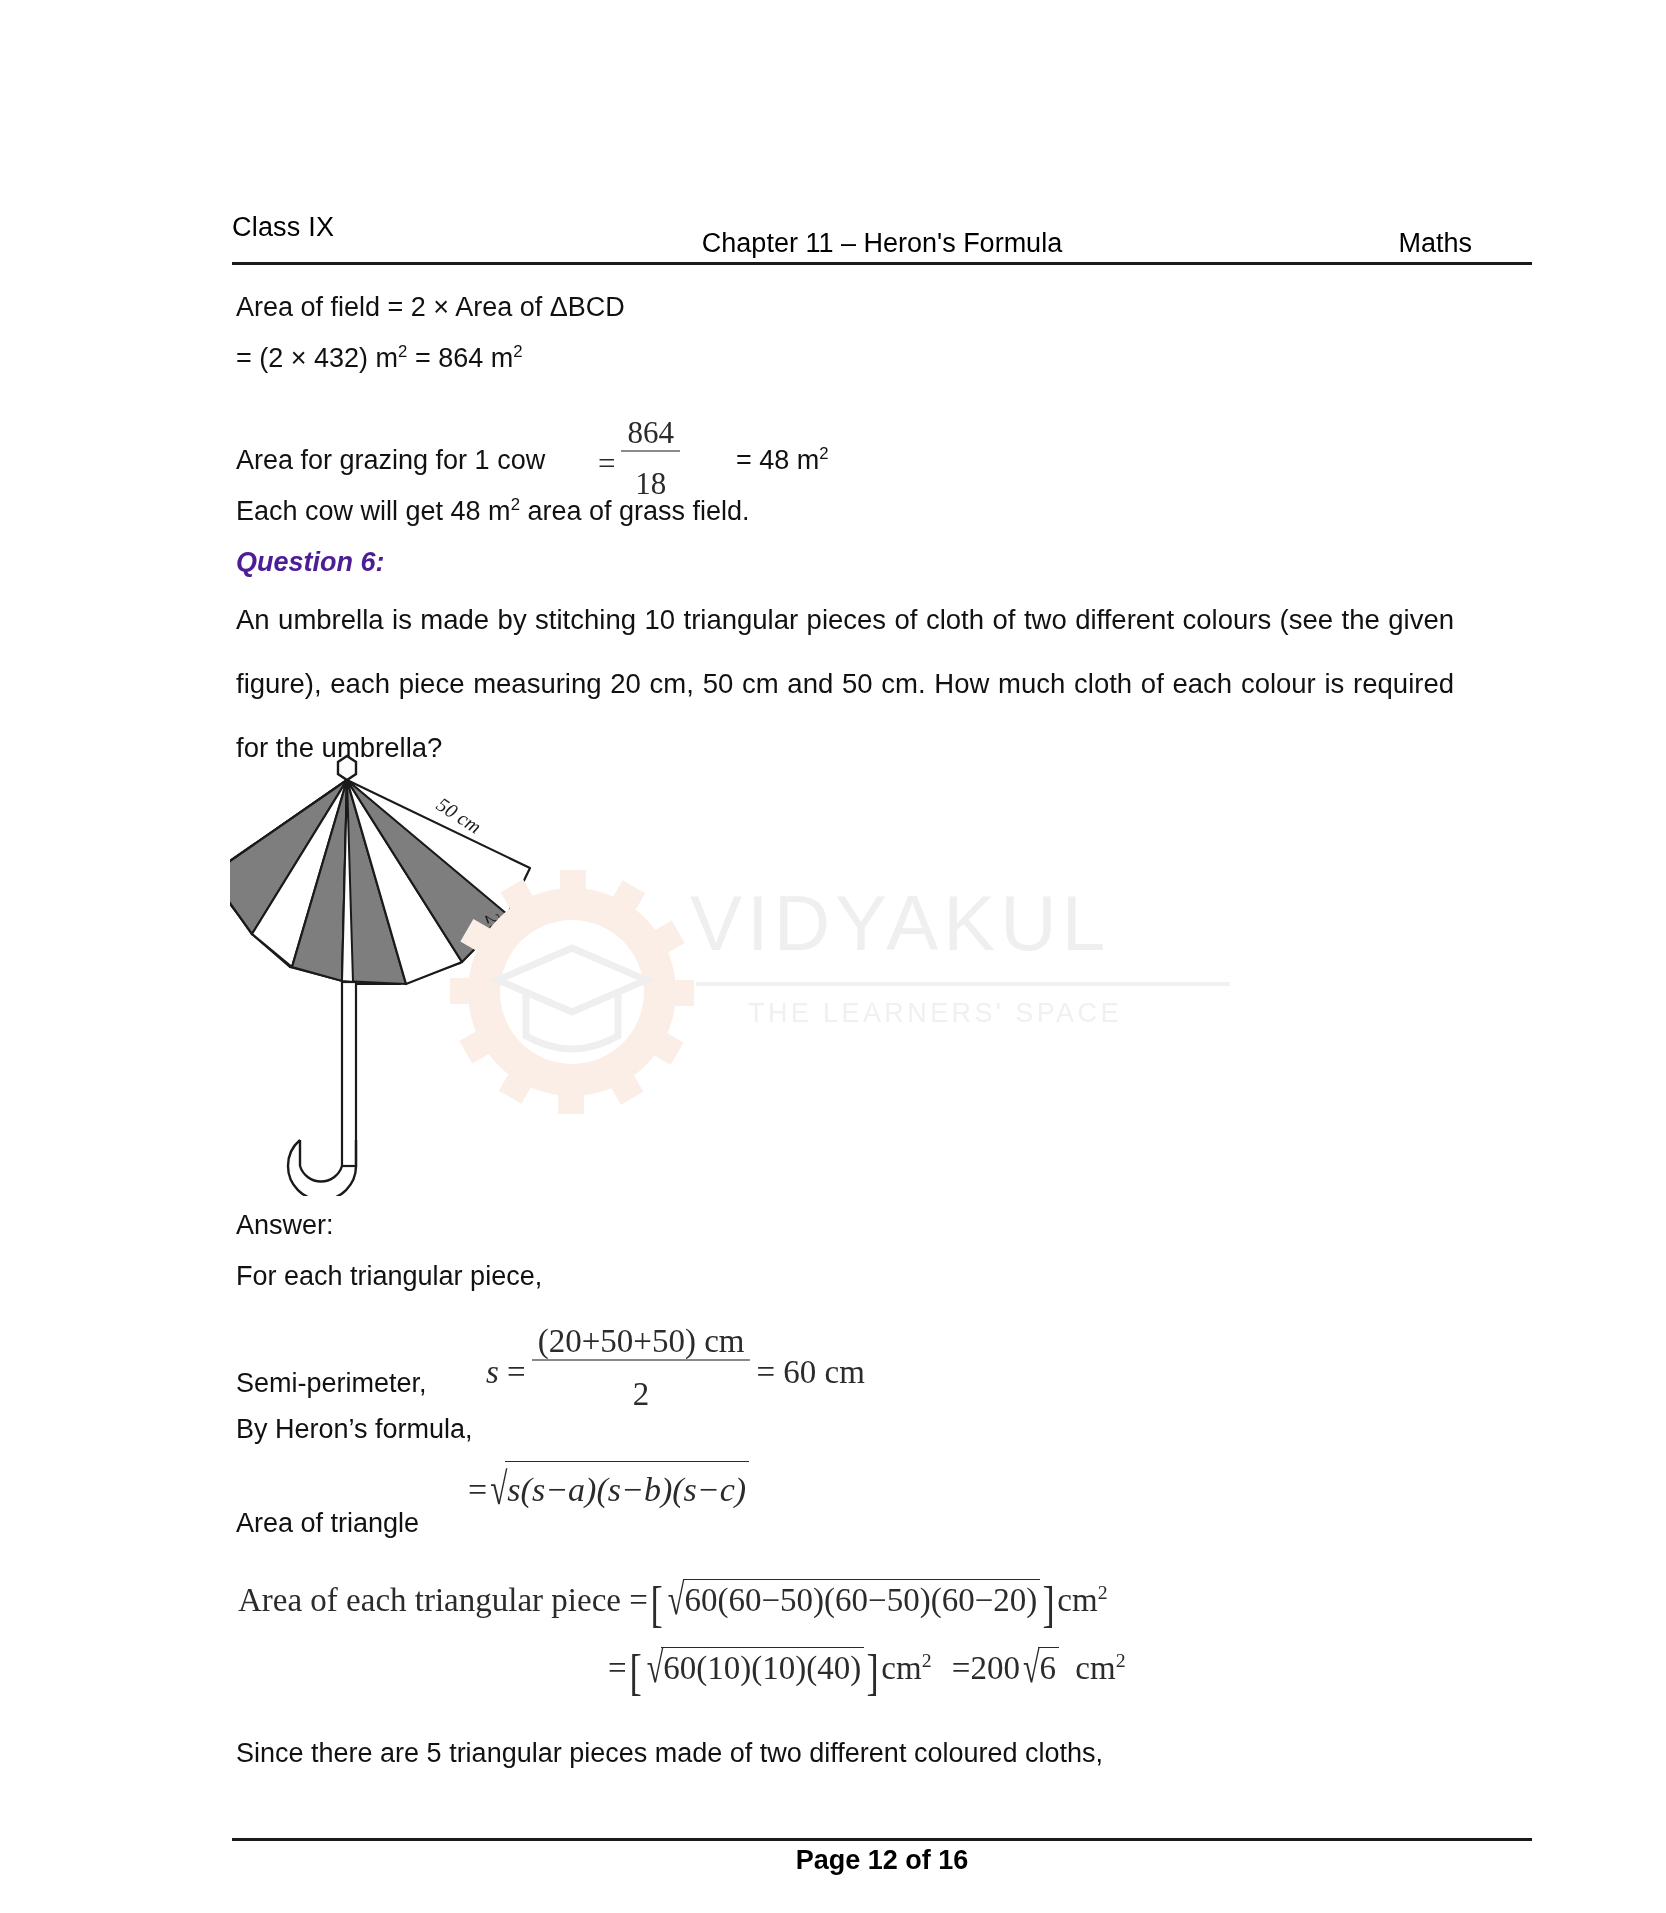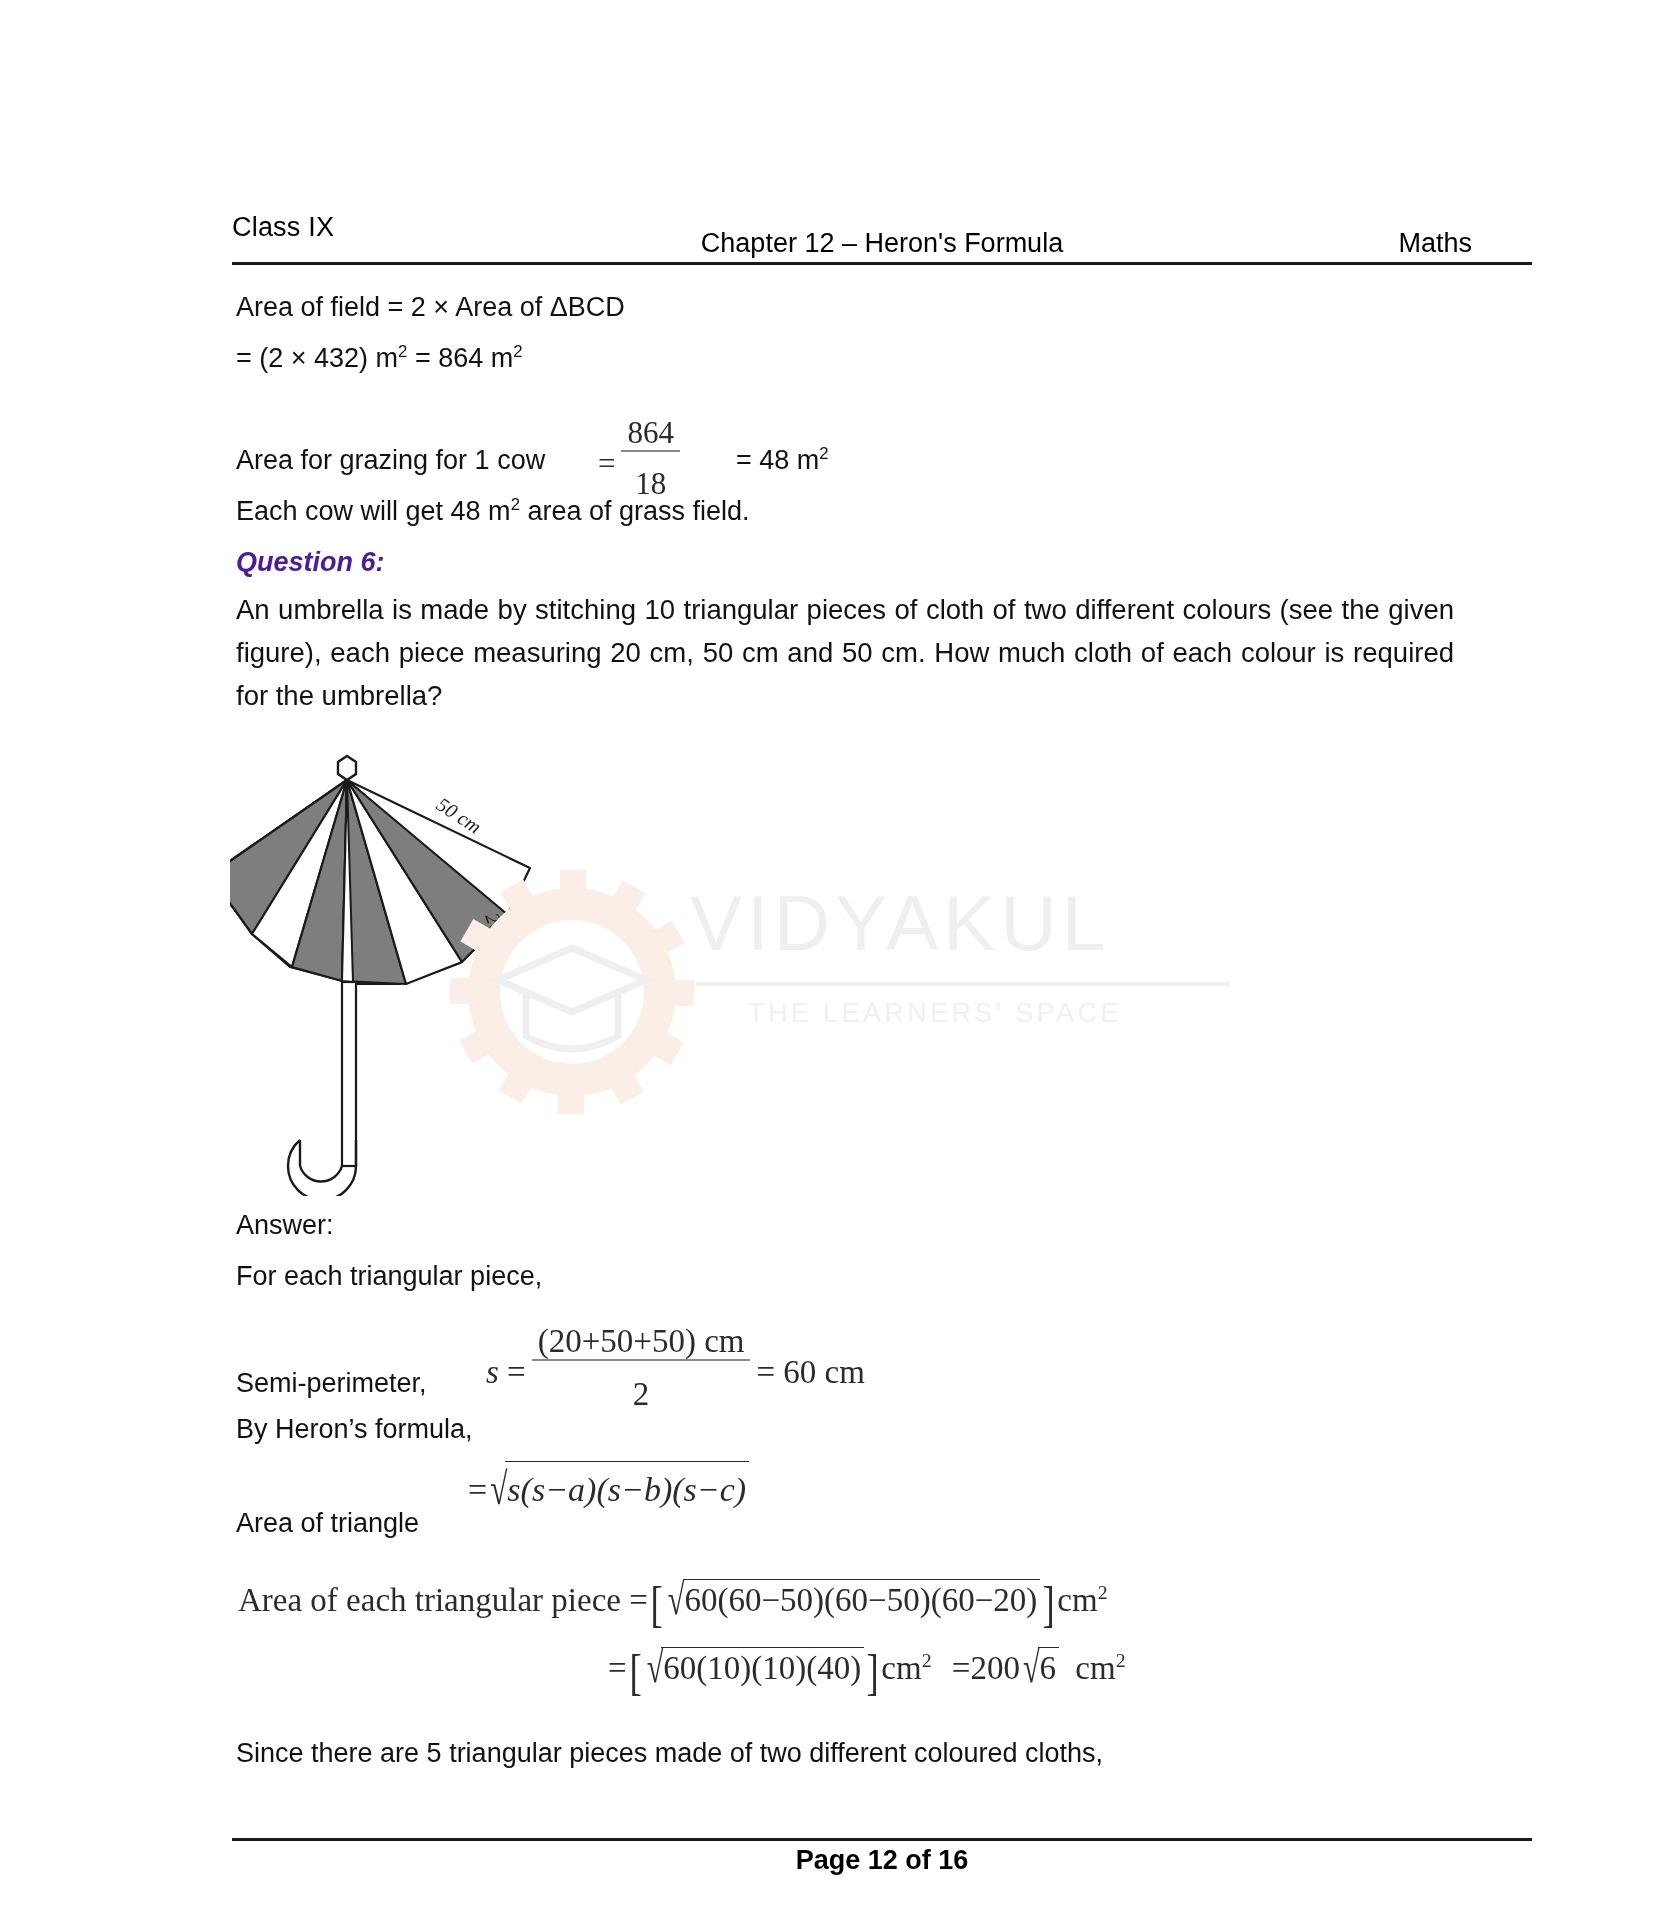--- a/index.html
+++ b/index.html
@@ -72,21 +72,21 @@
 
   .qlabel {
     font-size: 27px;
     font-weight: bold;
     color: #4c1d95;
     line-height: 51px;
     font-style: italic;
   }
   .para {
     font-size: 27.5px;
-    line-height: 43px;
+    line-height: 64px;
     text-align: justify;
     color: #111;
   }
 
   
   .eqn {
     font-family: "Liberation Serif", serif;
     color: #2b2b2b;
     font-size: 30px;
   }
@@ -196,21 +196,21 @@
     white-space: nowrap;
   }
 </style>
 </head>
 <body>
 
 <div class="page">
 
   <div class="header">
     <div class="hdr-left">Class IX</div>
-    <div class="hdr-center">Chapter 12 – Heron's Formula</div>
+    <div class="hdr-center">Chapter 11 – Heron's Formula</div>
     <div class="hdr-right">Maths</div>
   </div>
 
   <div class="body-text">
 
     <div class="ln">Area of field = 2 × Area of ΔBCD</div>
 
     <div class="ln">
       <span>= (2 × 432) m</span><sup>2</sup><span> = 864 m</span><sup>2</sup>
     </div>

